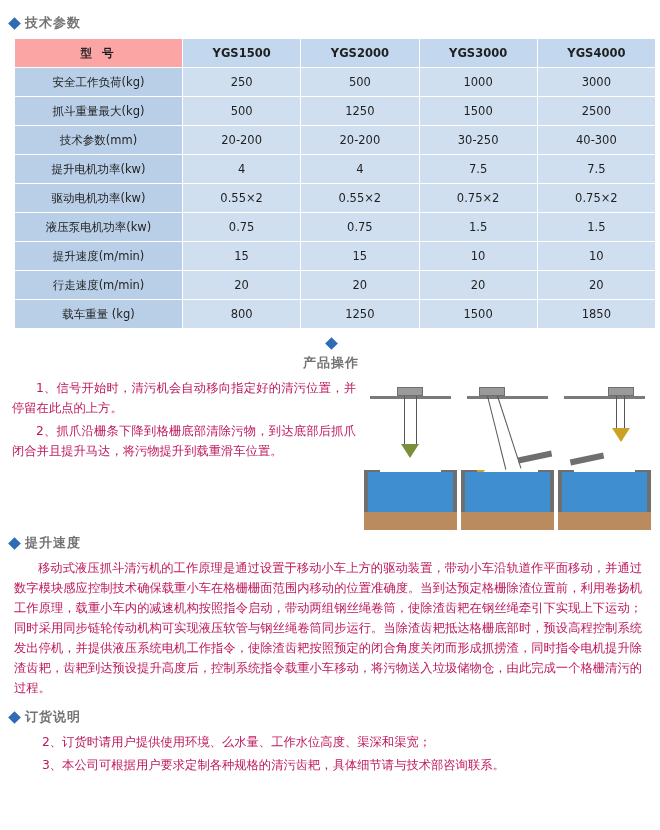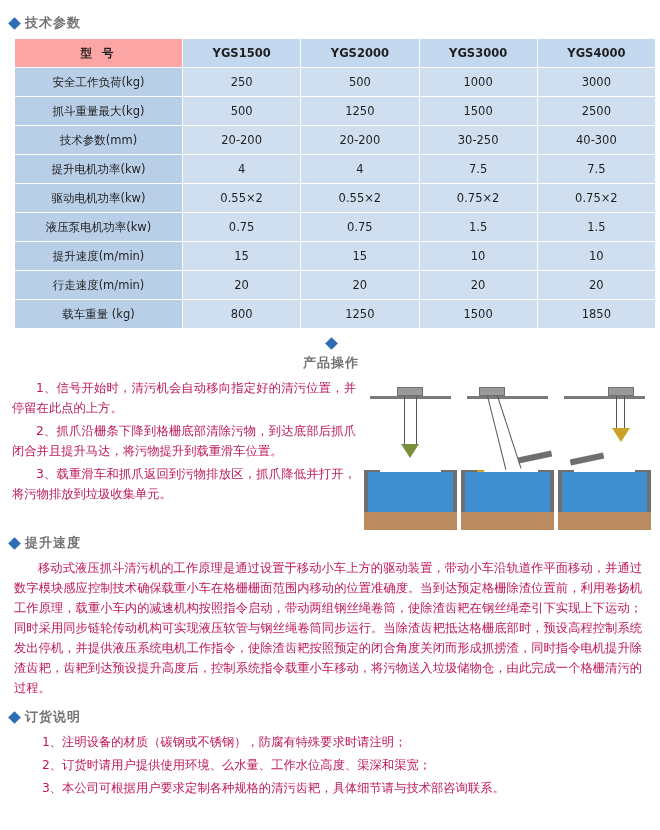--- a/index.html
+++ b/index.html
@@ -240,21 +240,20 @@
 
   <div class="section-head" style="margin-top:10px;flex-direction:column;">
     <span class="diamond"></span>
     <span class="section-title">产品操作</span>
   </div>
 
   <div class="two-col">
     <div class="col-text">
       <p class="para indent list-item">1、信号开始时，清污机会自动移向指定好的清污位置，并停留在此点的上方。</p>
       <p class="para indent list-item">2、抓爪沿栅条下降到格栅底部清除污物，到达底部后抓爪闭合并且提升马达，将污物提升到载重滑车位置。</p>
-      <p class="para indent list-item">3、载重滑车和抓爪返回到污物排放区，抓爪降低并打开，将污物排放到垃圾收集单元。</p>
     </div>
 
     <div class="col-img">
       <div class="illus">
 
         <div class="pane">
           <div class="rail"></div>
           <div class="trolley" style="left:33px;"></div>
           <div class="cable" style="left:40px; top:14px; height:50px;"></div>
           <div class="cable" style="left:52px; top:14px; height:50px;"></div>
@@ -299,18 +298,17 @@
     <span class="diamond"></span>
     <span class="section-title">提升速度</span>
   </div>
   <p class="para indent" style="padding:0 10px 0 6px;">移动式液压抓斗清污机的工作原理是通过设置于移动小车上方的驱动装置，带动小车沿轨道作平面移动，并通过数字模块感应控制技术确保载重小车在格栅栅面范围内移动的位置准确度。当到达预定格栅除渣位置前，利用卷扬机工作原理，载重小车内的减速机构按照指令启动，带动两组钢丝绳卷筒，使除渣齿耙在钢丝绳牵引下实现上下运动；同时采用同步链轮传动机构可实现液压软管与钢丝绳卷筒同步运行。当除渣齿耙抵达格栅底部时，预设高程控制系统发出停机，并提供液压系统电机工作指令，使除渣齿耙按照预定的闭合角度关闭而形成抓捞渣，同时指令电机提升除渣齿耙，齿耙到达预设提升高度后，控制系统指令载重小车移动，将污物送入垃圾储物仓，由此完成一个格栅清污的过程。</p>
 
   <div class="section-head" style="margin-top:10px;text-align:right;">
     <span class="diamond"></span>
     <span class="section-title">订货说明</span>
   </div>
   <div class="note-wrap">
-    <p class="para indent list-item">1、注明设备的材质（碳钢或不锈钢），防腐有特殊要求时请注明；</p>
     <p class="para indent list-item">2、订货时请用户提供使用环境、么水量、工作水位高度、渠深和渠宽；</p>
     <p class="para indent list-item">3、本公司可根据用户要求定制各种规格的清污齿耙，具体细节请与技术部咨询联系。</p>
   </div>
 
 </div>
 
 </body></html>

